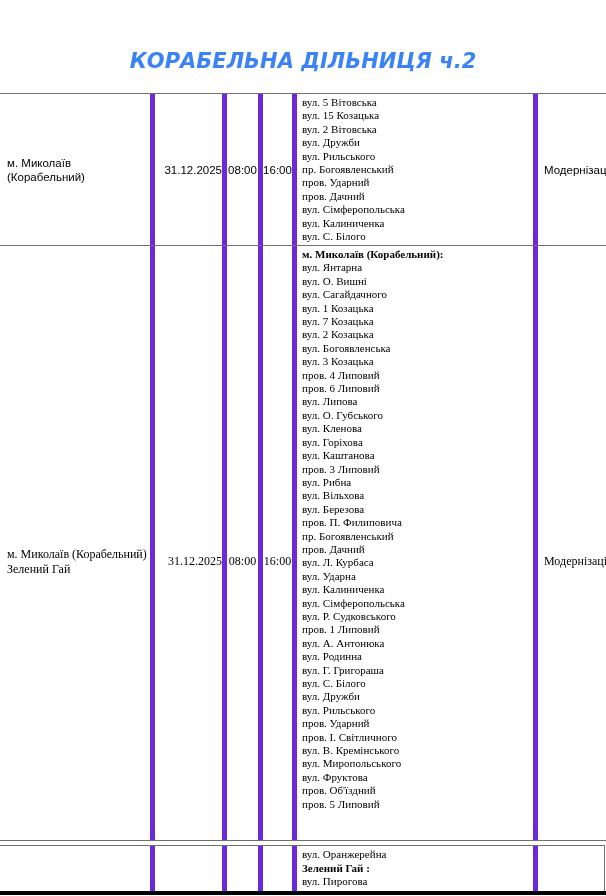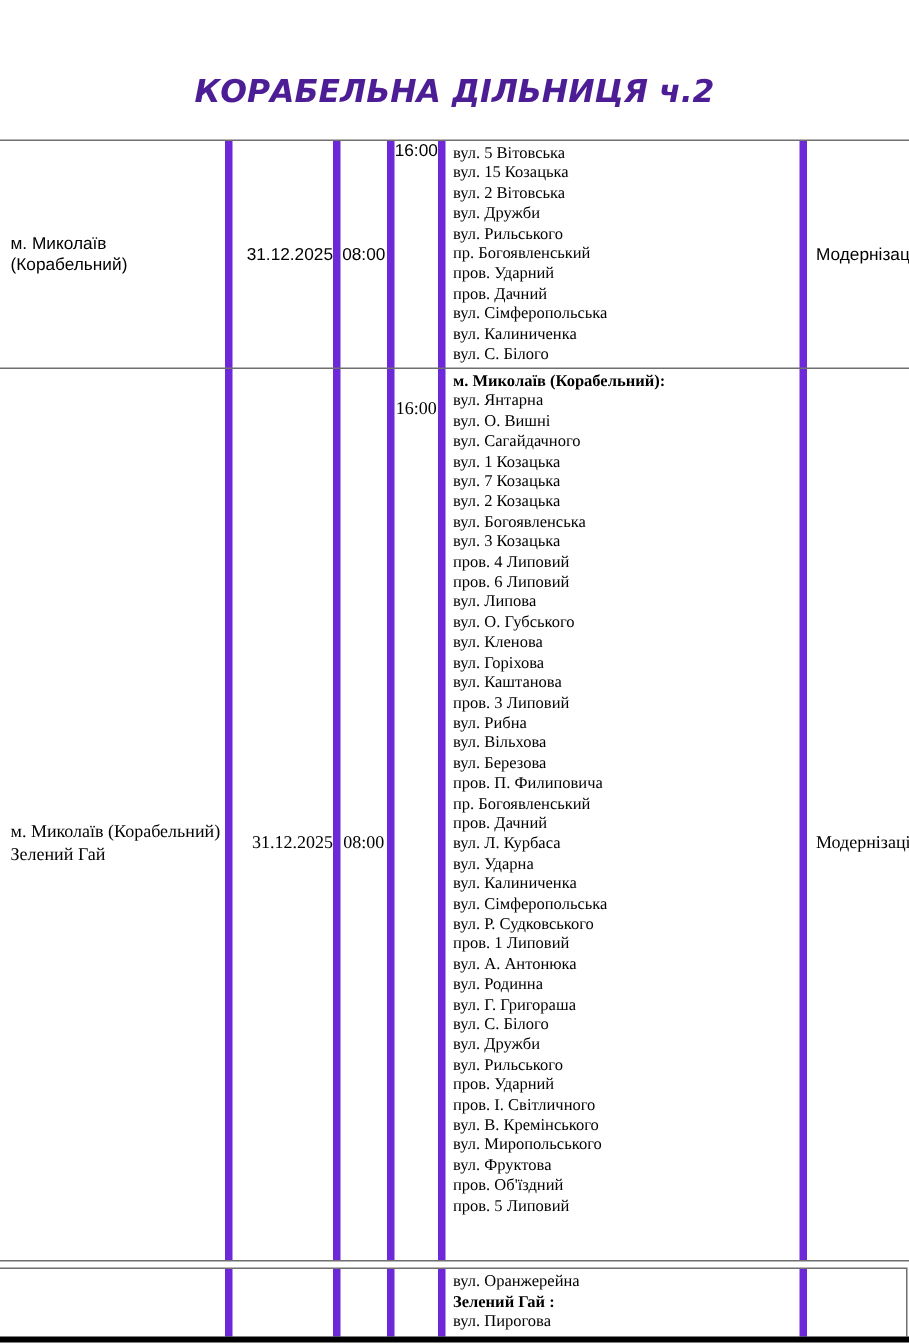--- a/index.html
+++ b/index.html
@@ -2,31 +2,31 @@
 <html><head>
 <meta charset="utf-8">
 <style>
   html,body { margin:0; padding:0; }
   body { width:606px; height:896px; background:#ffffff; overflow:hidden; }
   #page { position:relative; width:606px; height:896px; background:#fff;
           overflow:hidden; color:#000; }
 
   .title { position:absolute; top:48px; left:0; width:606px; text-align:center;
            font-family:"DejaVu Sans", sans-serif; font-weight:bold; font-style:italic;
-           font-size:21px; line-height:26px; color:#4c1d95; }
+           font-size:21px; line-height:26px; color:#3b82f6; }
 
   .trow { position:absolute; left:0; display:flex; box-sizing:border-box;
           border-top:1px solid #6f6f6f; }
   .cell { box-sizing:border-box; border-left:5px solid #6d28d9; overflow:hidden; }
   .cell.first { border-left:none; }
 
   .c-loc     { width:150px; display:flex; flex-direction:column; justify-content:center; padding-left:7px; }
   .c-date    { width:72px;  display:flex; flex-direction:column; justify-content:center; align-items:flex-end; }
   .c-time    { width:36px;  display:flex; flex-direction:column; justify-content:center; align-items:center; }
-  .c-time2   { width:34px;  display:flex; flex-direction:column; align-items:center; }
+  .c-time2   { width:34px;  display:flex; flex-direction:column; justify-content:center; align-items:center; }
   .c-streets { width:241px; padding:2px 0 0 5px; }
   .c-reason  { width:78px;  display:flex; flex-direction:column; justify-content:center; padding-left:6px; }
 
   #row1 { top:93px;  height:153px; }
   #row2 { top:245px; height:596px; border-bottom:1px solid #6f6f6f; }
   #row3 { top:845px; height:46px; }
   #row3 .c-reason { width:72px; border-right:1px solid #6f6f6f; }
 
   .bottom-bar { position:absolute; top:891px; left:0; width:606px; height:4px;
                 background:#000; }

